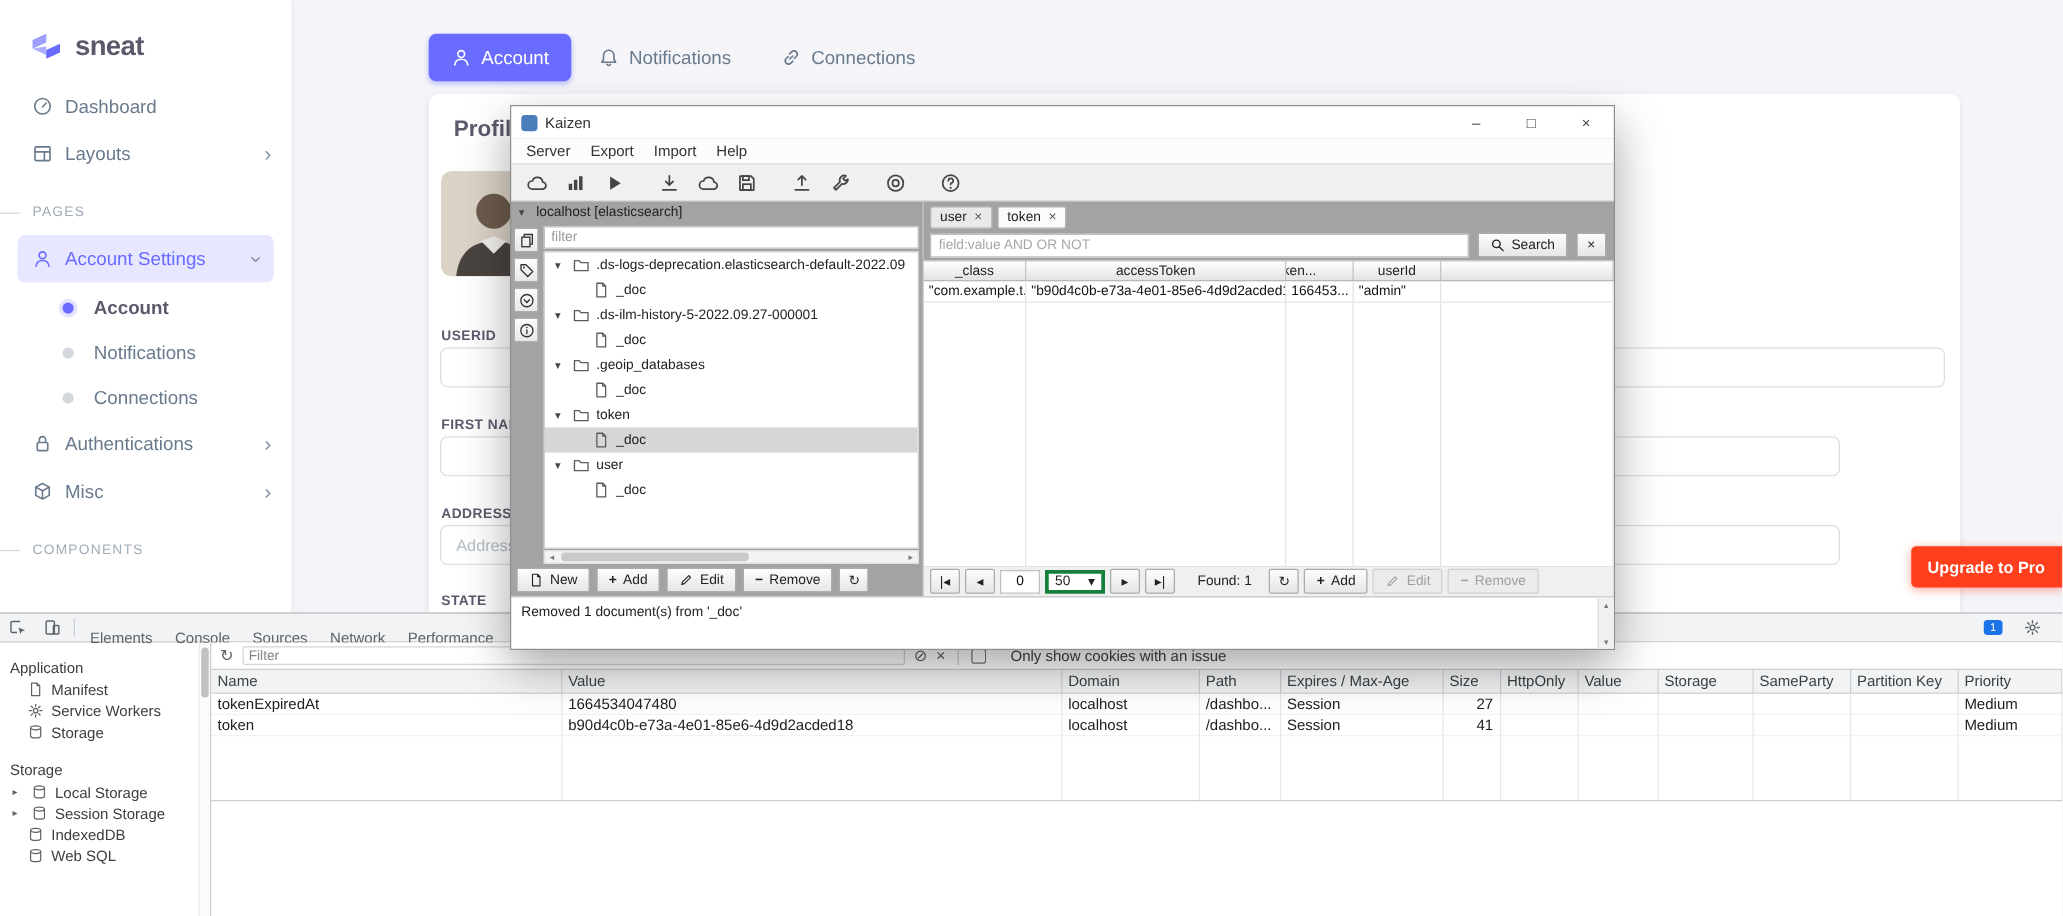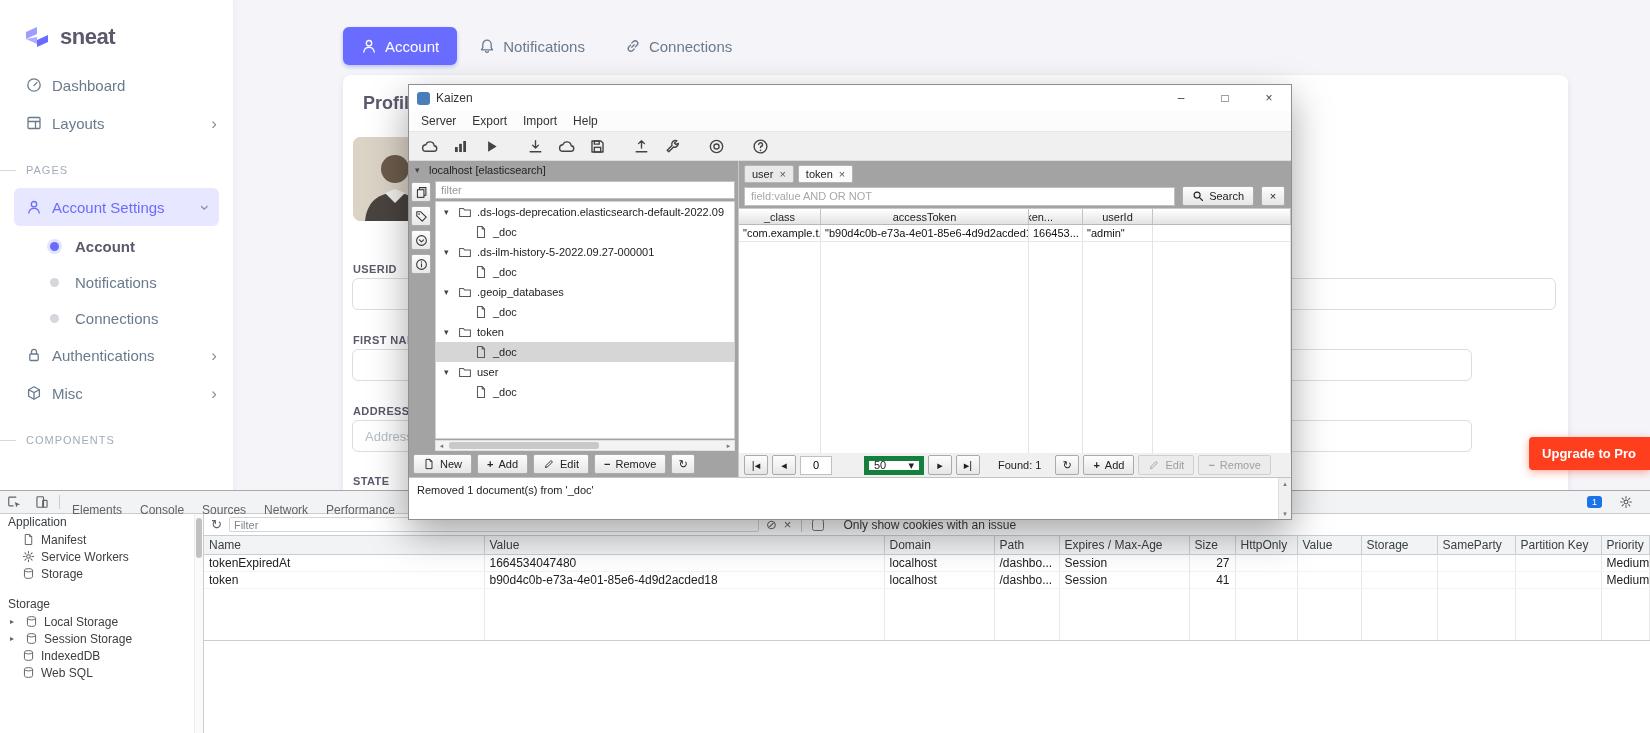--- a/index.html
+++ b/index.html
@@ -45,21 +45,21 @@
   #devtools{position:absolute;left:0;top:490px;width:1650px;height:243px;background:#fff;z-index:5;border-top:1px solid #a9a9a9;color:#3c4043;}
   .dt-tabbar{display:flex;align-items:center;height:23px;background:#f1f3f4;border-bottom:1px solid #cacdd1;color:#5f6368;}
   .dt-iconbtn{width:28px;height:23px;display:flex;align-items:center;justify-content:center;color:#5f6368;}
   .dt-iconbtn svg{width:14px;height:14px;}
   .dt-sep{width:1px;height:14px;background:#cacdd1;margin:0 3px;flex:none;}
   .dt-tab{padding:0 9px;line-height:22px;font-size:12px;white-space:nowrap;margin-top:16px;}
   .dt-right{margin-left:auto;display:flex;align-items:center;gap:10px;padding-right:10px;}
   .dt-badge{display:flex;align-items:center;gap:4px;}
   .bubble{display:flex;align-items:center;justify-content:center;min-width:15px;height:12px;border-radius:3px;background:#1a73e8;color:#fff;font-size:9px;padding:0 2px;}
   .dt-body{display:flex;height:220px;}
-  .dt-left{width:204px;border-right:1px solid #cacdd1;position:relative;padding-top:0;font-size:12px;overflow:hidden;}
+  .dt-left{width:169px;border-right:1px solid #cacdd1;position:relative;padding-top:12px;font-size:12px;overflow:hidden;}
   .dt-row{display:flex;align-items:center;gap:6px;height:17px;padding-left:22px;color:#3c4043;white-space:nowrap;}
   .dt-row svg{width:13px;height:13px;color:#5f6368;}
   .dt-row .tri{width:9px;font-size:8px;color:#5f6368;margin-left:-12px;}
   .dt-header-row{height:17px;line-height:17px;padding-left:8px;color:#3c4043;}
   .dt-gap{height:14px;}
   .dt-scroll{position:absolute;right:0;top:0;width:9px;height:100%;background:#fbfbfb;border-left:1px solid #ededed;}
   .dt-thumb{position:absolute;right:1px;top:4px;width:6px;height:40px;border-radius:3px;background:#c1c1c1;}
   .dt-main{flex:1;display:flex;flex-direction:column;min-width:0;}
   .ck-toolbar{display:flex;align-items:center;height:22px;border-bottom:1px solid #cacdd1;gap:7px;padding:0 7px;background:#fff;color:#5f6368;}
   .ck-toolbar .glyph{font-size:13px;line-height:1;}
@@ -123,21 +123,21 @@
   .kz-grid-header{display:flex;height:17px;background:linear-gradient(#ffffff,#e3e3e3);border-top:1px solid #c9c9c9;border-bottom:1px solid #b9b9b9;flex:none;}
   .gh-cell{border-right:1px solid #c3c3c3;display:flex;align-items:center;justify-content:center;gap:3px;font-size:11px;color:#222;overflow:hidden;white-space:nowrap;}
   .sort{font-size:8px;color:#333;}
   .kz-grid-row{display:flex;height:17px;background:#fff;border-bottom:1px solid #e8e8e8;flex:none;}
   .gr-cell{border-right:1px solid #e3e3e3;padding:0 4px;display:flex;align-items:center;font-size:11px;white-space:nowrap;overflow:hidden;color:#111;}
   .kz-grid-filler{flex:1;display:flex;background:#fff;min-height:0;}
   .gf-cell{border-right:1px solid #e3e3e3;height:100%;}
   .w-c1{width:82px;flex:none;}.w-c2{width:208px;flex:none;}.w-c3{width:54px;flex:none;gap:37px;}.w-c4{width:70px;flex:none;}.w-fill{flex:1;min-width:0;}
   .kz-pager{height:24px;display:flex;align-items:center;gap:4px;padding:0 5px;background:#f0f0f0;flex:none;}
   .kz-page-input{width:32px;height:19px;border:1px solid #c0c0c0;text-align:center;font-size:11px;outline:none;background:#fff;}
-  .kz-size-select{width:60px;height:19px;border:5px solid #15803d;background:#fff;display:flex;align-items:center;justify-content:space-between;padding:0 5px;font-size:11px;margin-left:28px;}
+  .kz-size-select{width:48px;height:19px;border:3px solid #15803d;background:#fff;display:flex;align-items:center;justify-content:space-between;padding:0 5px;font-size:11px;}
   .kz-found{margin:0 10px 0 14px;font-size:11px;color:#222;white-space:nowrap;}
   .kz-status{height:42px;background:#fff;border-top:1px solid #c3c3c3;position:relative;flex:none;}
   .kz-status .msg{position:absolute;left:8px;top:6px;font-size:11px;color:#222;}
   .kz-vscroll{position:absolute;right:0;top:0;width:13px;height:100%;background:#f0f0f0;border-left:1px solid #ddd;display:flex;flex-direction:column;justify-content:space-between;align-items:center;}
   .vs-arrow{font-size:7px;color:#777;height:11px;display:flex;align-items:center;}
 </style>
 </head>
 <body>
 
 <svg width="0" height="0" style="position:absolute" aria-hidden="true">

